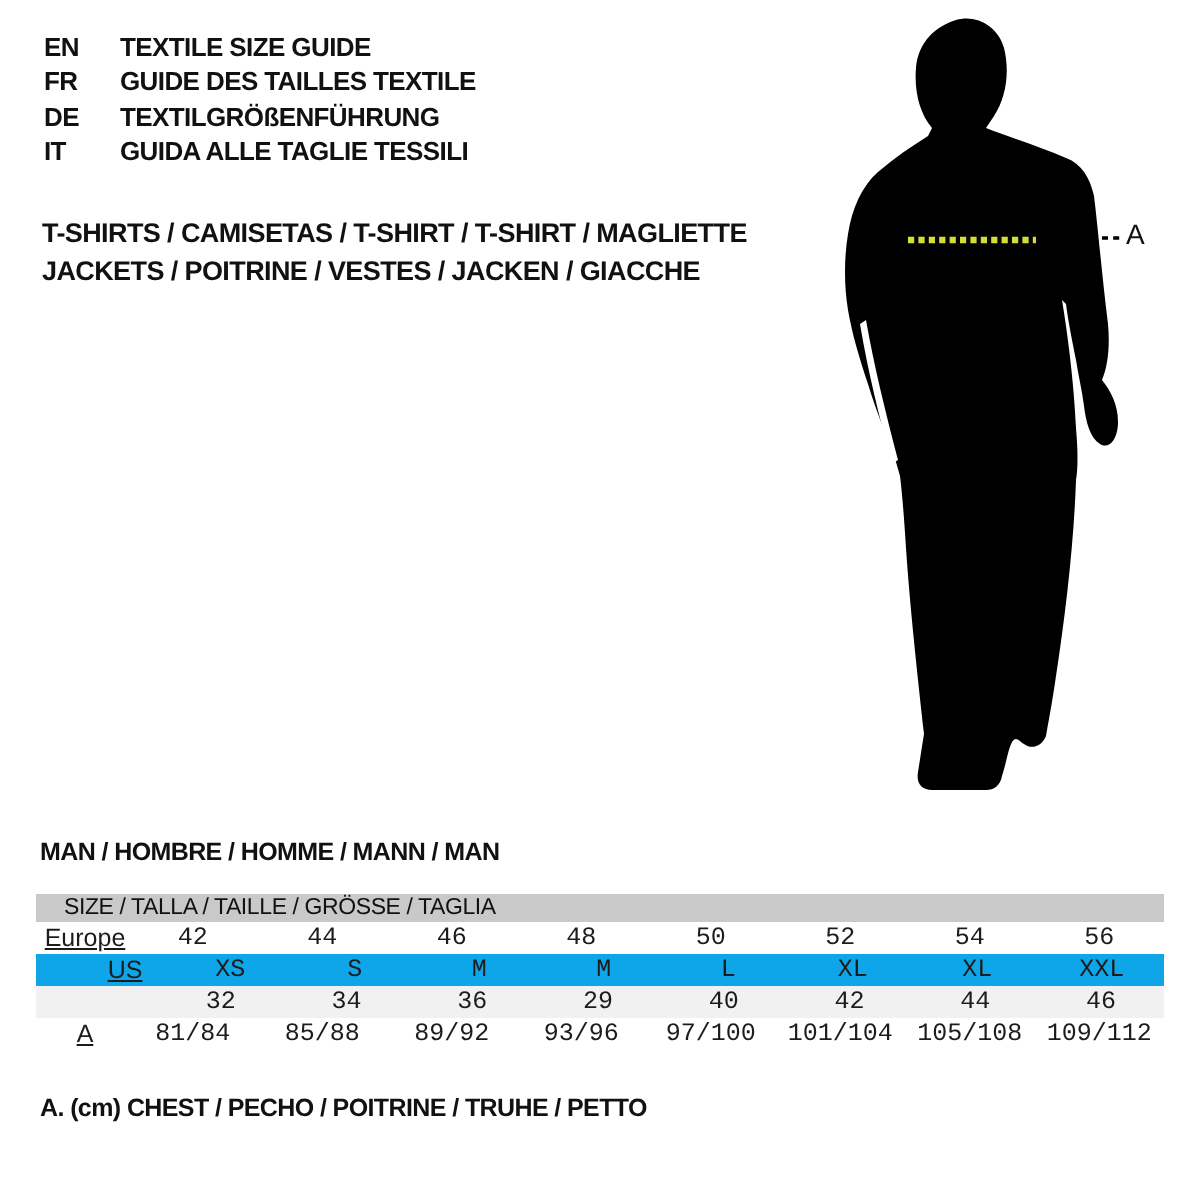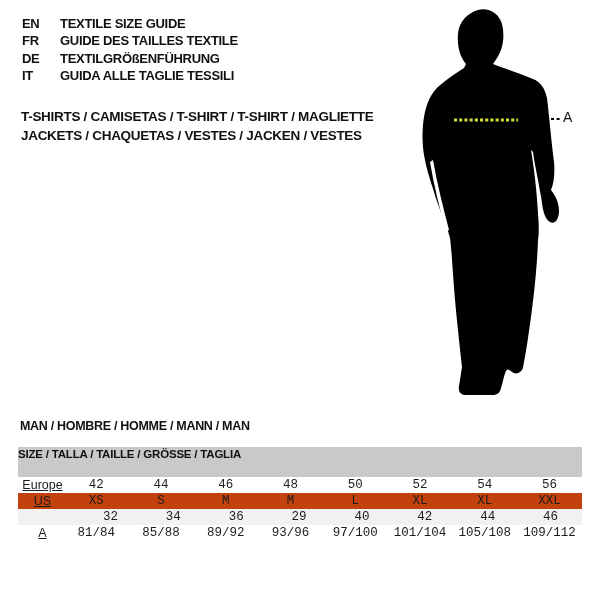--- a/index.html
+++ b/index.html
@@ -28,23 +28,23 @@
   .cat-line { font-size: 13.5px; line-height: 18.5px; }
   
   .figure-area { position: absolute; left: 400px; top: 2px; width: 200px; height: 418px; }
   .figure-area svg { position: absolute; left: 0; top: 0; }
   .a-label { position: absolute; left: 163px; top: 107px; font-size: 14px; font-weight: 400; }
   
   .gender { position: absolute; left: 20px; top: 419px; font-size: 12.5px; }
   
   .size-table { position: absolute; left: 18px; top: 447px; width: 564px; }
   .thead {
-    height: 30px; line-height: 14px;
-    font-size: 11.5px; font-weight: 700;
-    padding-left: 0; letter-spacing: -0.2px;
+    height: 14px; line-height: 14px;
+    font-size: 11.5px; font-weight: 400;
+    padding-left: 14px; letter-spacing: -0.2px;
   }
   .trow {
     display: grid;
     grid-template-columns: 46px repeat(8, 1fr);
     height: 16px; align-items: center;
     font-size: 12.5px; font-weight: 400; color: #1c1c1c;
   }
   .tlabel { text-align: center; padding-left: 3px; text-decoration: underline; }
   .tcell { text-align: center; font-family: Liberation Mono, monospace; }
   
@@ -69,21 +69,21 @@
         <span class="lang-title">TEXTILGRÖßENFÜHRUNG</span>
       </div>
       <div class="lang-row">
         <span class="lang-code">IT</span>
         <span class="lang-title">GUIDA ALLE TAGLIE TESSILI</span>
       </div>
     </div>
 
   <div class="categories" id="catList">
       <div class="cat-line">T-SHIRTS / CAMISETAS / T-SHIRT / T-SHIRT / MAGLIETTE</div>
-      <div class="cat-line">JACKETS / CHAQUETAS / VESTES / JACKEN / VESTES</div>
+      <div class="cat-line">JACKETS / POITRINE / VESTES / JACKEN / GIACCHE</div>
     </div>
 
   <div class="figure-area">
     <svg width="200" height="418" viewBox="0 0 200 418">
       <path id="bodyPath" fill="#000000" d="M 78,8
            C 88,5 99,11 102,22
            C 105,34 103,47 97,56
            L 93,62
            C 103,66 119,71 133,77
            C 141,80 145,87 147,96
@@ -133,21 +133,21 @@
           <div class="tlabel">Europe</div>
           <div class="tcell">42</div>
           <div class="tcell">44</div>
           <div class="tcell">46</div>
           <div class="tcell">48</div>
           <div class="tcell">50</div>
           <div class="tcell">52</div>
           <div class="tcell">54</div>
           <div class="tcell">56</div>
         </div>
-        <div class="trow" style="background: #c2410c;">
+        <div class="trow" style="background: #0ea5e9; padding-left: 20px;">
           <div class="tlabel">US</div>
           <div class="tcell">XS</div>
           <div class="tcell">S</div>
           <div class="tcell">M</div>
           <div class="tcell">M</div>
           <div class="tcell">L</div>
           <div class="tcell">XL</div>
           <div class="tcell">XL</div>
           <div class="tcell">XXL</div>
         </div>
@@ -169,14 +169,15 @@
           <div class="tcell">89/92</div>
           <div class="tcell">93/96</div>
           <div class="tcell">97/100</div>
           <div class="tcell">101/104</div>
           <div class="tcell">105/108</div>
           <div class="tcell">109/112</div>
         </div>
       </div>
   </div>
 
+  <div class="footnote">A. (cm) CHEST / PECHO / POITRINE / TRUHE / PETTO</div>
 
 </div>
 
 </body></html>

